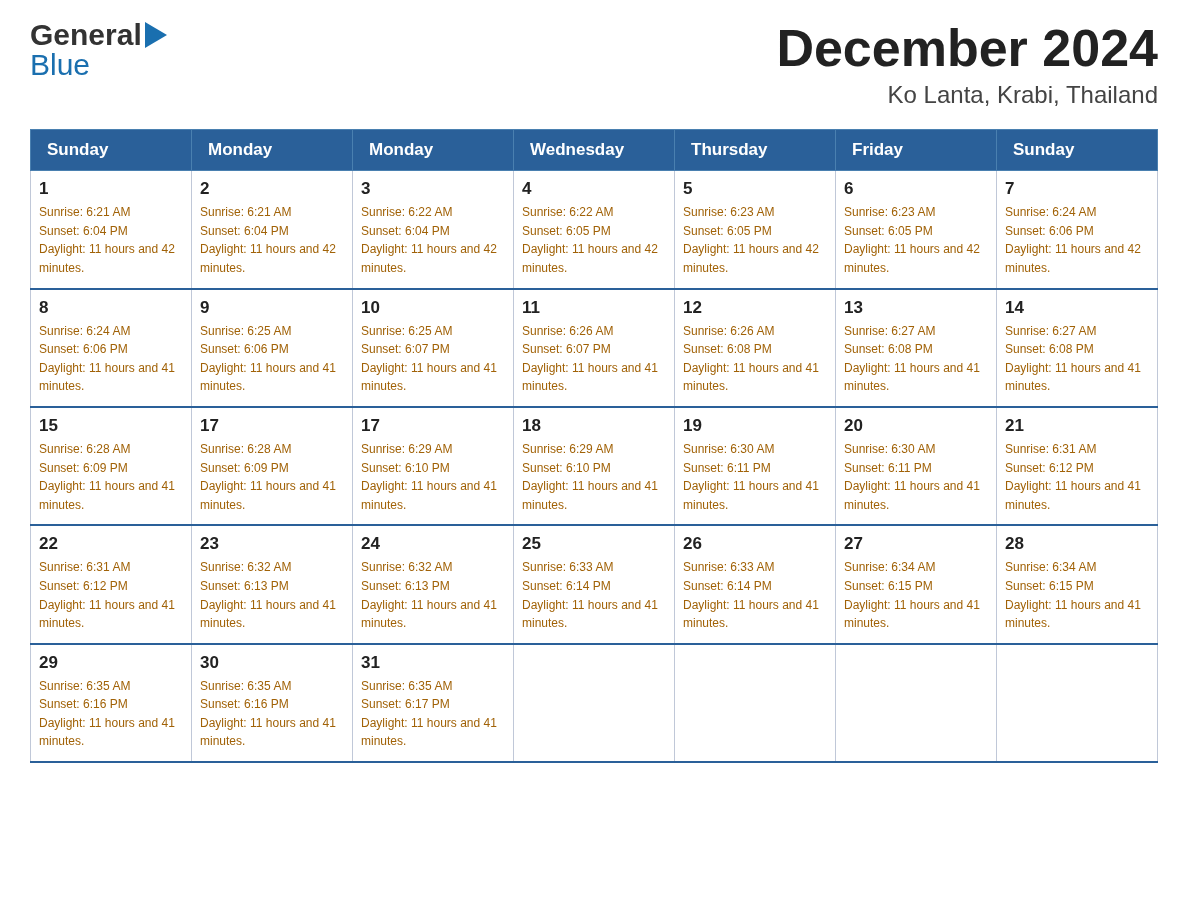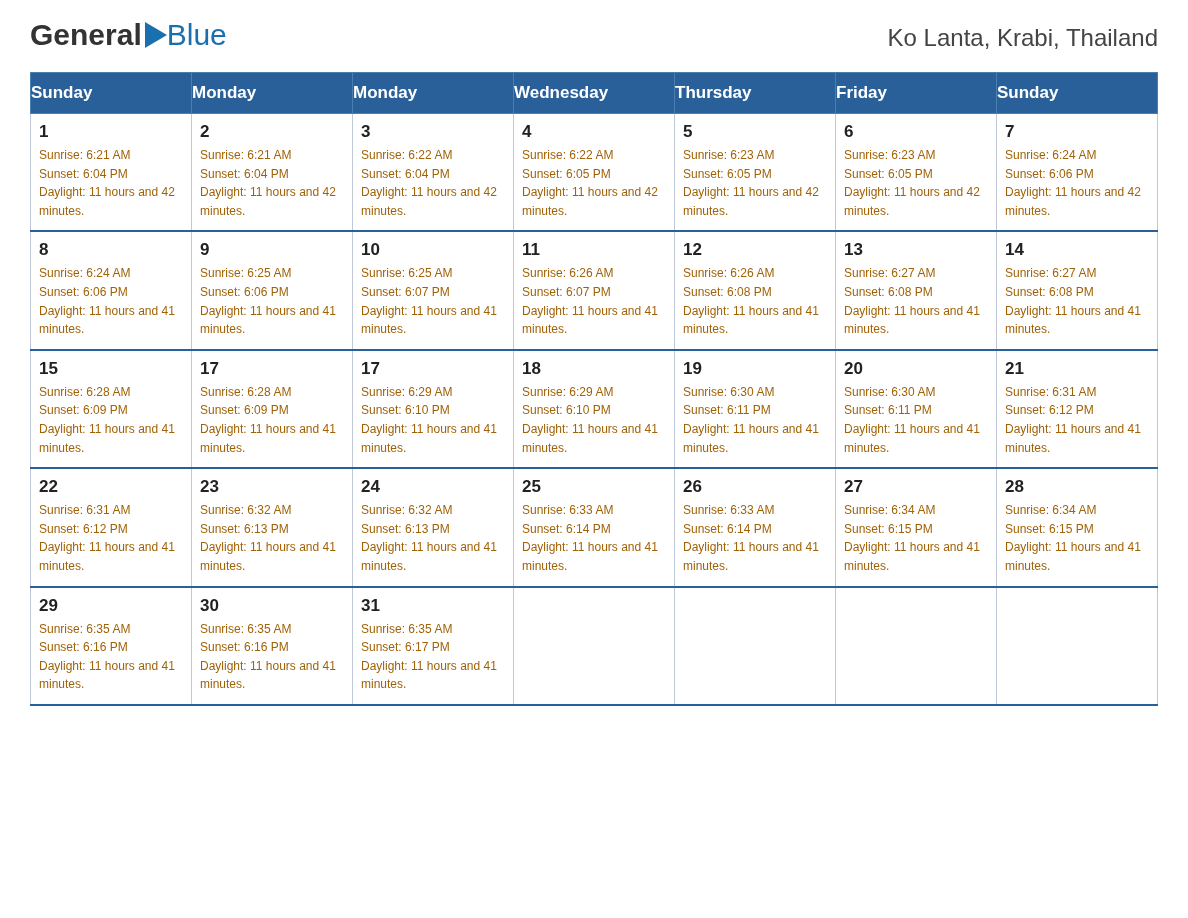--- a/index.html
+++ b/index.html
@@ -33,21 +33,21 @@
     table {
       width: 100%;
       border-collapse: collapse;
       table-layout: fixed;
     }
     thead th {
       background-color: #2a6099;
       color: #fff;
       font-size: 17px;
       font-weight: bold;
-      padding: 10px 0;
+      padding: 10px 16px;
       text-align: left;
       border: 1px solid #4a80b0;
     }
     tbody td {
       border: 1px solid #c0c8d8;
       vertical-align: top;
       padding: 8px 8px 10px 8px;
       min-height: 100px;
       height: 110px;
     }
@@ -68,21 +68,21 @@
     .empty-cell {
       background: #fff;
     }
     
     .logo-wrapper {
       display: flex;
       align-items: flex-start;
     }
     .logo-text-group {
       display: flex;
-      flex-direction: row;
+      flex-direction: column;
     }
     .logo-row1 {
       display: flex;
       align-items: center;
       font-size: 30px;
       font-weight: bold;
       color: #333;
       line-height: 1;
     }
     .logo-row2 {
@@ -110,20 +110,21 @@
         <svg class="arrow-svg" width="22" height="26" viewBox="0 0 22 26">
           <polygon points="0,0 22,13 0,26" fill="#1a6faf"></polygon>
         </svg>
       </div>
       <div class="logo-row2">
         <span>Blue</span>
       </div>
     </div>
   </div>
   <div class="title-section">
+    <div class="month-title">December 2024</div>
     <div class="location-title">Ko Lanta, Krabi, Thailand</div>
   </div>
 </div>
 
 <table>
   <thead>
     <tr>
     <th>Sunday</th>
         <th>Monday</th>
         <th>Monday</th>

